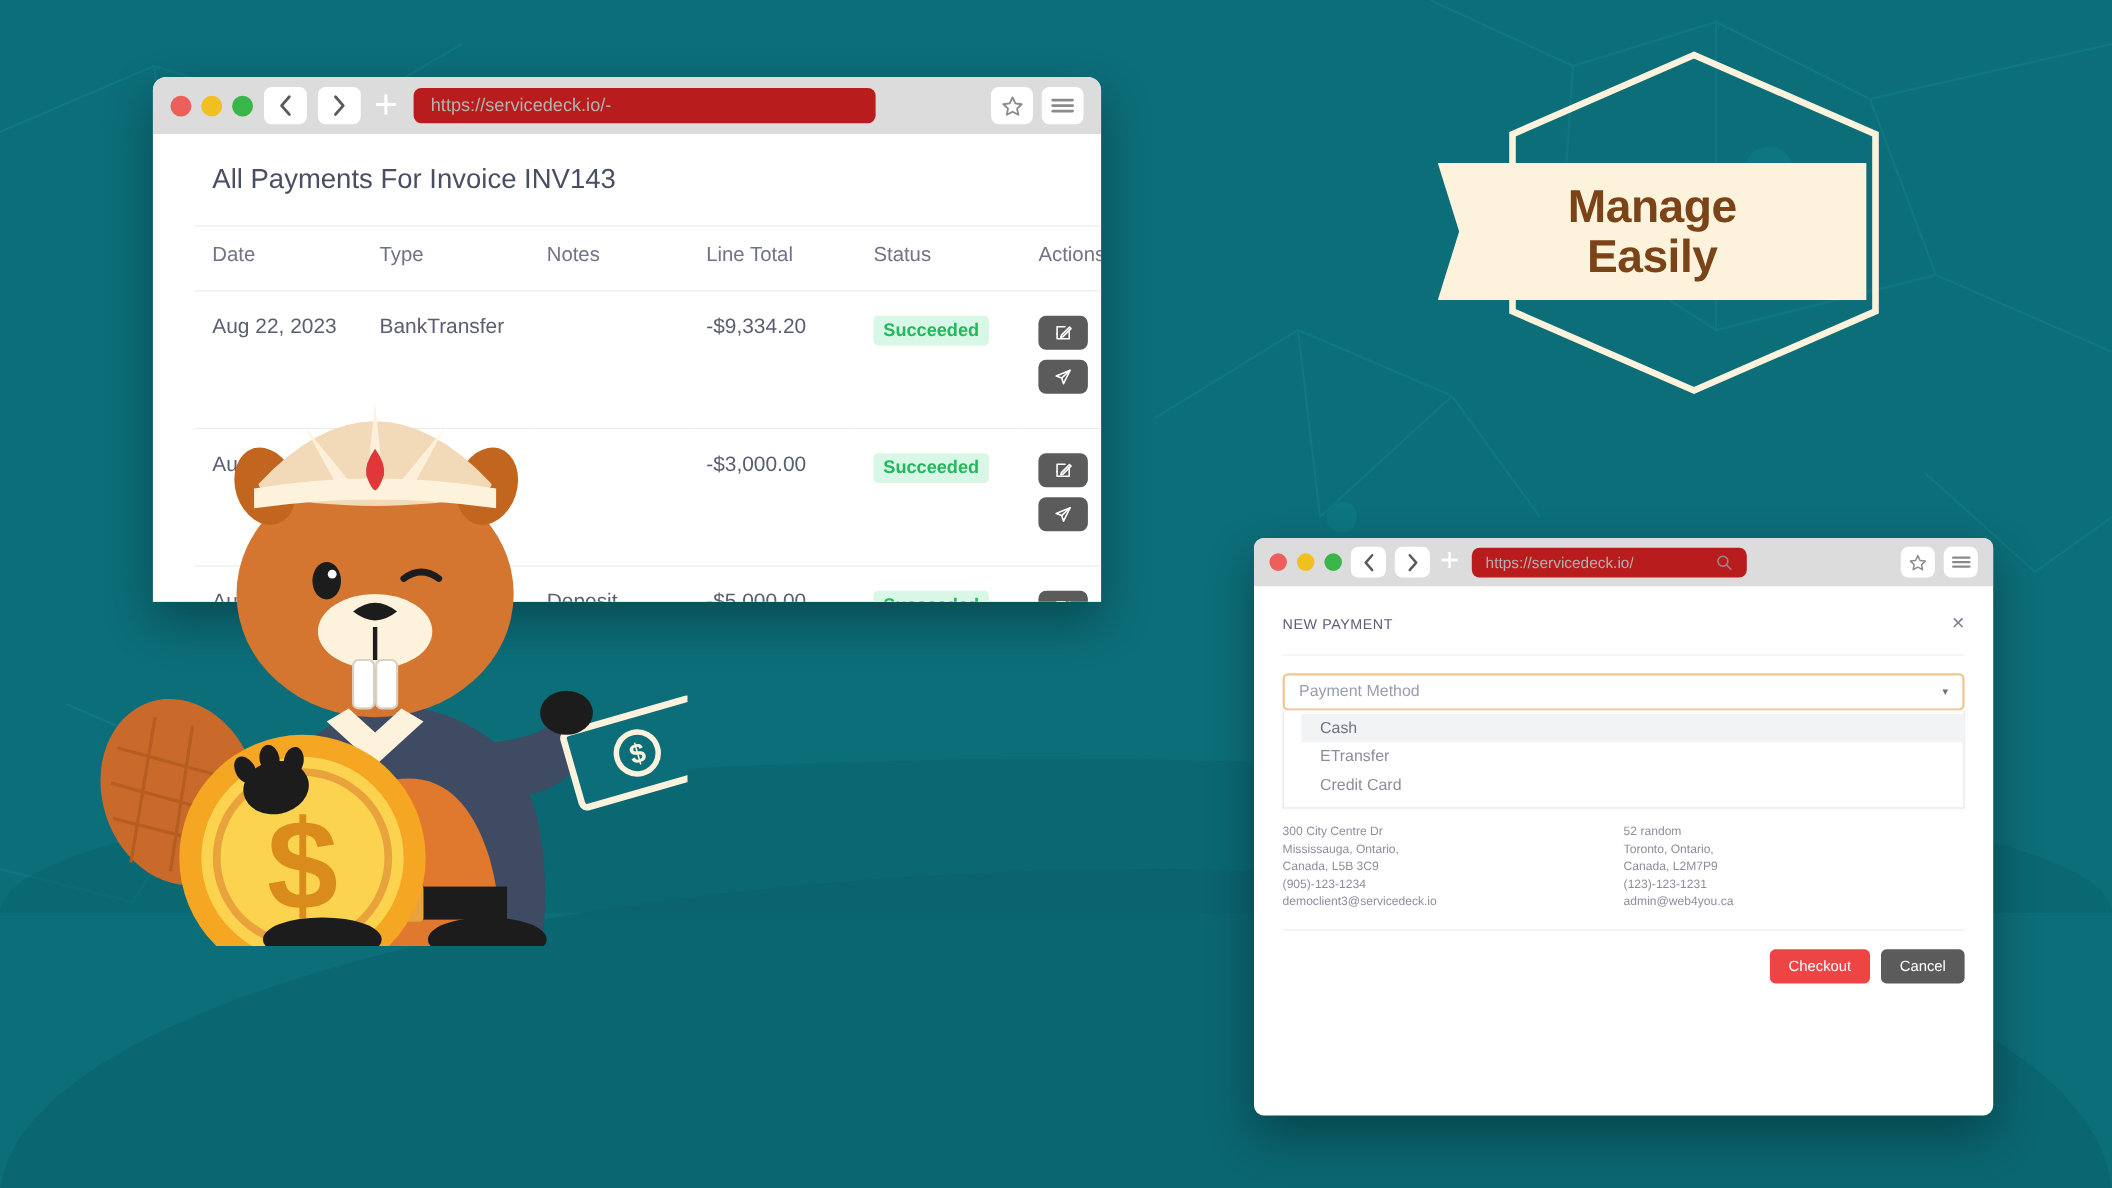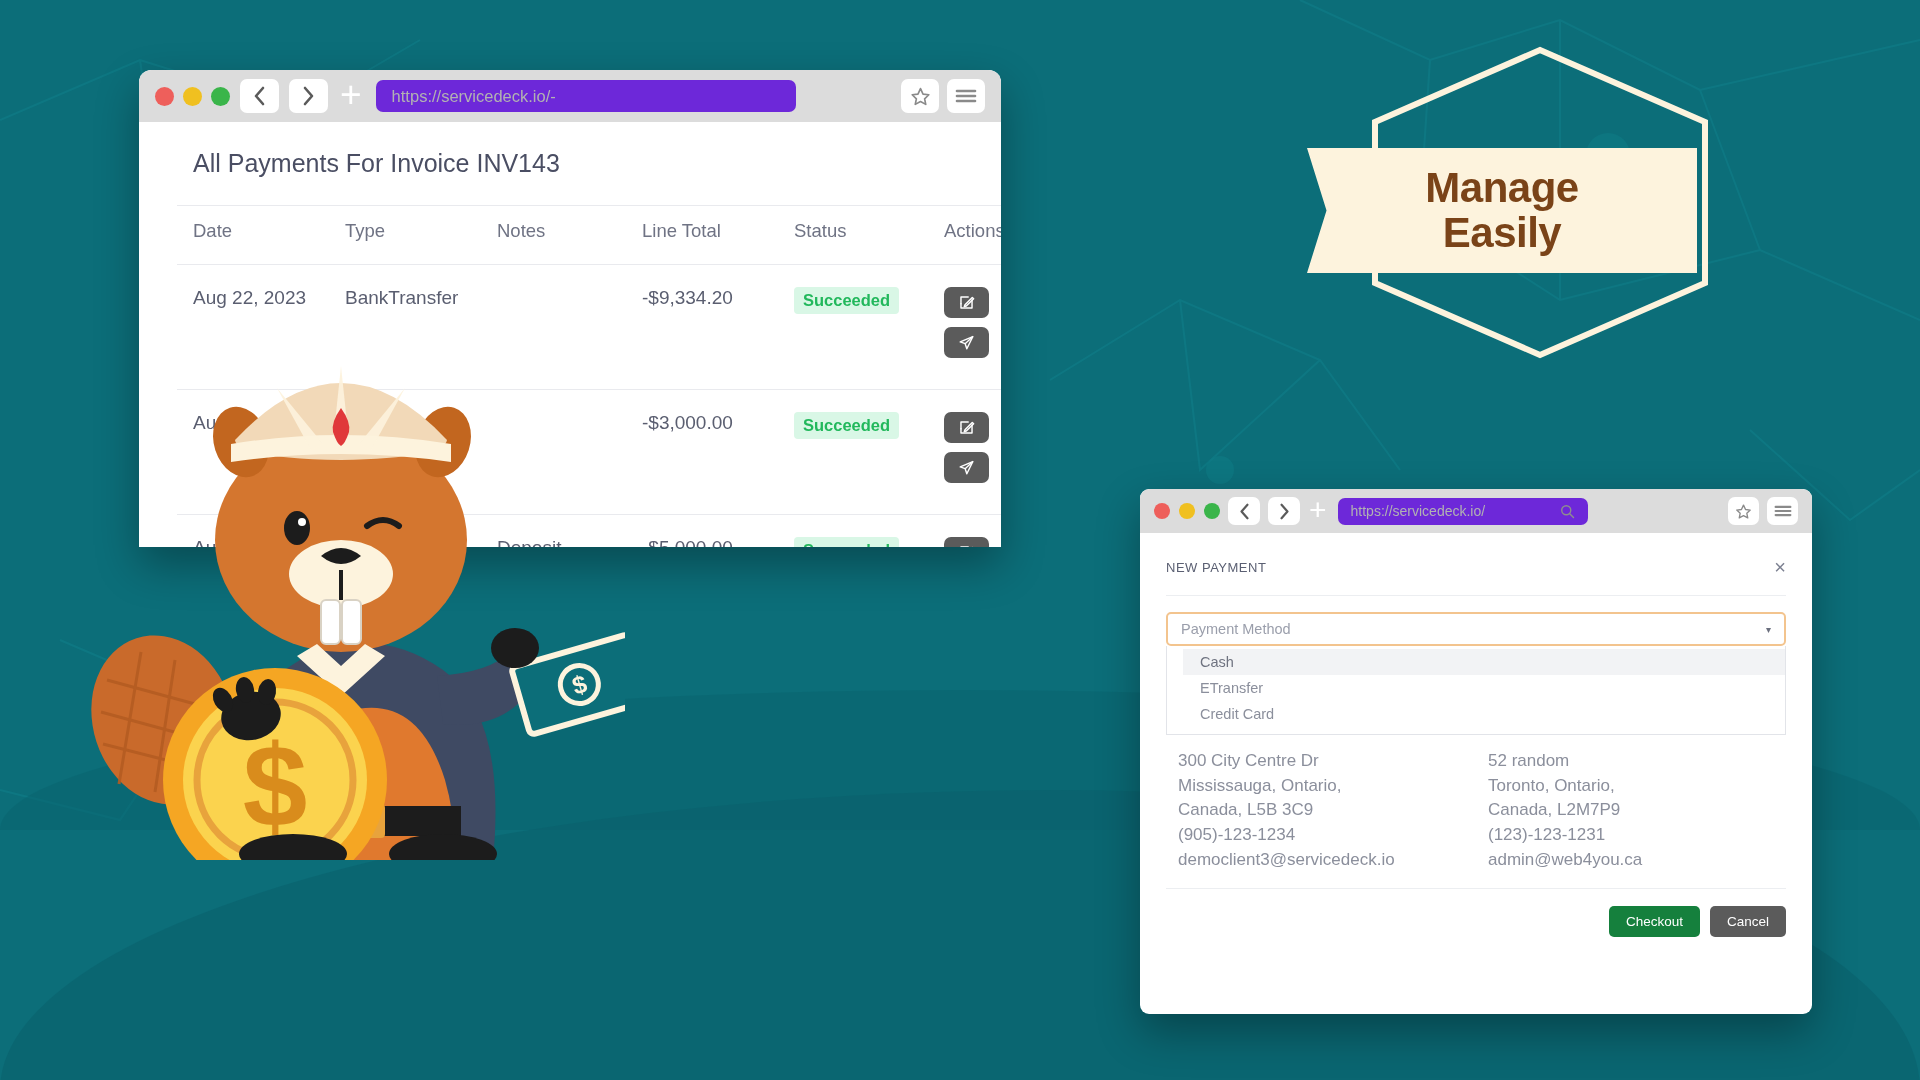--- a/index.html
+++ b/index.html
@@ -42,21 +42,21 @@
   .dot.green  { background: #3ab54a; }
 
   .navbtn {
     background: #fff; border-radius: 7px;
     display: flex; align-items: center; justify-content: center;
     color: #5a5a5a;
   }
   .navbtn svg { display:block; }
   .plus { color: #fff; font-weight: 300; line-height: 1; user-select: none; }
   .urlbar {
-    background: #6d28d9; border-radius: 7px;
+    background: #b91c1c; border-radius: 7px;
     display: flex; align-items: center;
     color: #b2b2b2;
     flex: 1;
     overflow: hidden;
   }
   .urlbar .urltext { white-space: nowrap; overflow: hidden; text-overflow: ellipsis; }
   .chrome-right { display: flex; gap: 8px; align-items: center; margin-left: auto; }
   .iconbtn {
     background: #fff; border-radius: 7px;
     display: flex; align-items: center; justify-content: center;
@@ -148,29 +148,29 @@
   }
   .option {
     font-size: 14.5px; color: #8b8f9c;
     padding: 5px 17px; cursor: pointer;
   }
   .option.sel { background: #f2f3f5; color: #6f7380; }
 
   .addresses { display: flex; gap: 0; padding: 14px 0 0 0; }
   .addr { flex: 1; }
   .addr div {
-    font-size: 17px; color: #8b8f9c; line-height: 1.45; margin-left: 12px;
+    font-size: 11px; color: #8b8f9c; line-height: 1.45;
   }
   .modal-foot {
     border-top: 1px solid #eceef1;
     margin-top: 16px; padding: 17px 0 0 0;
     display: flex; justify-content: flex-end; gap: 10px;
   }
   .btn { border: none; border-radius: 5px; font-size: 13.5px; padding: 8px 17px; cursor: pointer; color: #fff; }
-  .btn.checkout { background: #15803d; margin-left: 48px; }
+  .btn.checkout { background: #ef4444; margin-left: 48px; }
   .btn.cancel   { background: #5b5b5b; }
 
   
   #badge-hex {
     position: absolute; left: 1345px; top: 40px;
     width: 390px; height: 325px;
   }
   #badge-hex svg { position:absolute; inset:0; }
   .ribbon {
     position: absolute; left: -38px; top: 108px;

